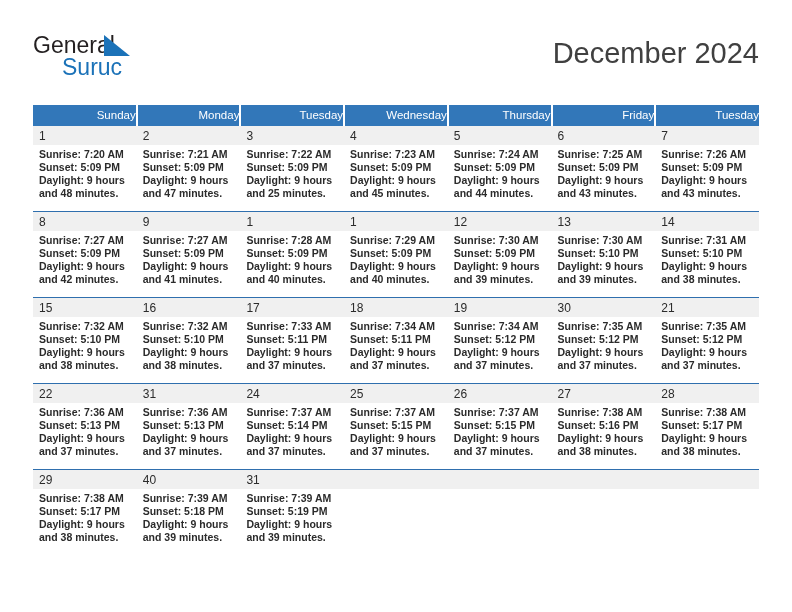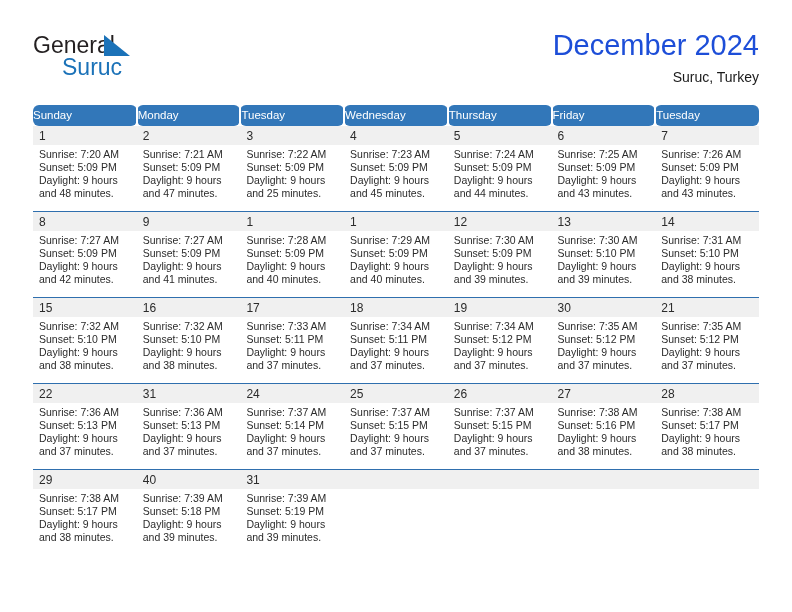--- a/index.html
+++ b/index.html
@@ -69,24 +69,25 @@
   }
 
   .title-block {
     position: absolute;
     right: 0px;
     top: 0px;
     text-align: right;
   }
   .cal-title {
     font-size: 29px;
-    color: #1d4ed8;
+    color: #404040;
     line-height: 34px;
     white-space: nowrap;
     font-family: "Liberation Sans", sans-serif;
+    margin-top: 8px;
   }
   .cal-subtitle {
     font-size: 14px;
     color: #1a1a1a;
     line-height: 18px;
     margin-top: 6px;
     white-space: nowrap;
     font-family: "Liberation Sans", sans-serif;
   }
 
@@ -99,26 +100,25 @@
     border-collapse: collapse;
     table-layout: fixed;
   }
   .calendar col { width: 103.71px; }
 
   thead th {
     background: #3277b9;
     color: #ffffff;
     font-size: 11.5px;
     font-weight: normal;
-    text-align: left;
+    text-align: right;
     padding: 4px 0 5px 0;
     height: 19px;
     border-right: 2px solid #ffffff;
     font-family: "Liberation Sans", sans-serif;
-    border-radius: 6px;
   }
   thead th:last-child { border-right: none; }
 
   tbody tr.week-row > td {
     vertical-align: top;
     padding: 0;
     border-top: 1px solid #2f6fae;
     background: #ffffff;
   }
   tbody tr.week-row:first-child > td {
@@ -139,20 +139,21 @@
     color: #2b2b2b;
     font-family: "Liberation Sans", sans-serif;
   }
   .cell.empty .daynum-band { color: transparent; }
   .details {
     padding: 3px 4px 0 6px;
     font-size: 10.5px;
     line-height: 13.1px;
     color: #2b2b2b;
     font-family: "Liberation Sans", sans-serif;
+    font-weight: bold;
   }
   .details div { white-space: nowrap; }
 </style>
 </head>
 <body>
 
 <div class="page">
 
   <div class="header">
 
@@ -163,21 +164,20 @@
           <svg width="26" height="21" viewBox="0 0 26 21" xmlns="http://www.w3.org/2000/svg">
             <polygon points="0,0 0,21 26,21" fill="#1b72b8"></polygon>
           </svg>
         </span>
       </div>
       <span class="brand-blue">Suruc</span>
     </div>
 
     <div class="title-block">
       <div class="cal-title">December 2024</div>
-      <div class="cal-subtitle">Suruc, Turkey</div>
     </div>
 
   </div>
 
   <table class="calendar">
     <colgroup>
       <col>
         <col>
         <col>
         <col>

